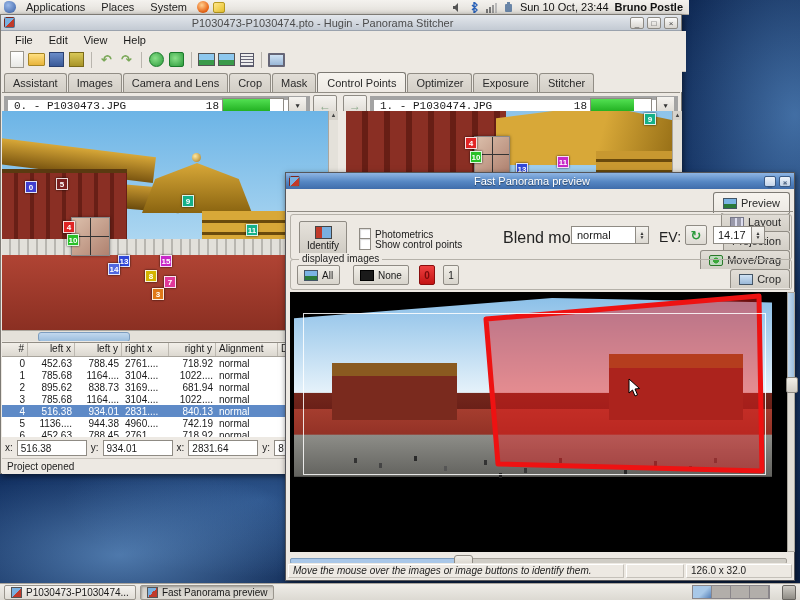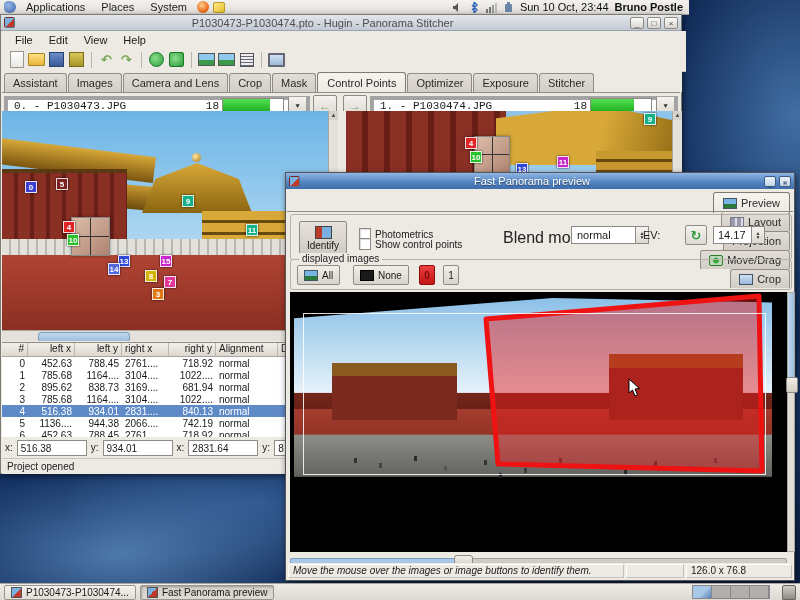--- a/index.html
+++ b/index.html
@@ -399,21 +399,21 @@
             <span class="tc w1">516.38</span>
             <span class="tc w2">934.01</span>
             <span class="tc w3">2831....</span>
             <span class="tc w4">840.13</span>
             <span class="tc w5">normal</span>
           </div>
           <div class="trow">
             <span class="tc w0">5</span>
             <span class="tc w1">1136....</span>
             <span class="tc w2">944.38</span>
-            <span class="tc w3">2066....</span>
+            <span class="tc w3">4960....</span>
             <span class="tc w4">742.19</span>
             <span class="tc w5">normal</span>
           </div>
           <div class="trow">
             <span class="tc w0">6</span>
             <span class="tc w1">452.63</span>
             <span class="tc w2">788.45</span>
             <span class="tc w3">2761....</span>
             <span class="tc w4">718.92</span>
             <span class="tc w5">normal</span>
@@ -480,21 +480,21 @@
         <span>Show control points</span>
       </div>
       <span class="flabel" style="position:absolute;left:212px;top:14px;font-size:16px;">Blend mode:</span>
       <div class="combo" style="position:absolute;left:280px;top:11px;width:78px;">
         <span style="flex:1;padding:0 5px;">normal</span>
         <span class="spin">
             <span>▲</span>
             <span>▼</span>
           </span>
       </div>
-      <span class="flabel" style="position:absolute;left:352px;top:14px;font-size:11px;">EV:</span>
+      <span class="flabel" style="position:absolute;left:368px;top:14px;font-size:14px;">EV:</span>
       <span class="evbtn" style="position:absolute;left:394px;top:10px;">
           <span>↻</span>
         </span>
       <div class="combo" style="position:absolute;left:422px;top:11px;width:52px;">
         <span style="flex:1;padding:0 4px;">14.17</span>
         <span class="spin">
             <span>▲</span>
             <span>▼</span>
           </span>
       </div>
@@ -538,21 +538,21 @@
     </div>
     <div id="phslider">
       <span class="strack"></span>
         <span class="sfill"></span>
         <span class="shandle"></span>
     </div>
 
     <div id="pstatus">
       <span class="scell" style="width:336px;font-style:italic;">Move the mouse over the images or image buttons to identify them.</span>
       <span class="scell" style="width:58px;"></span>
-      <span class="scell" style="flex:1;">126.0 x 76.8</span>
+      <span class="scell" style="flex:1;">126.0 x 32.0</span>
     </div>
   </div>
 
   <div class="abs" id="taskbar">
     <div class="taskbtn">
       <span class="tbico"></span>
       <span>P1030473-P1030474...</span>
     </div>
     <div class="taskbtn pressed">
       <span class="tbico"></span>

